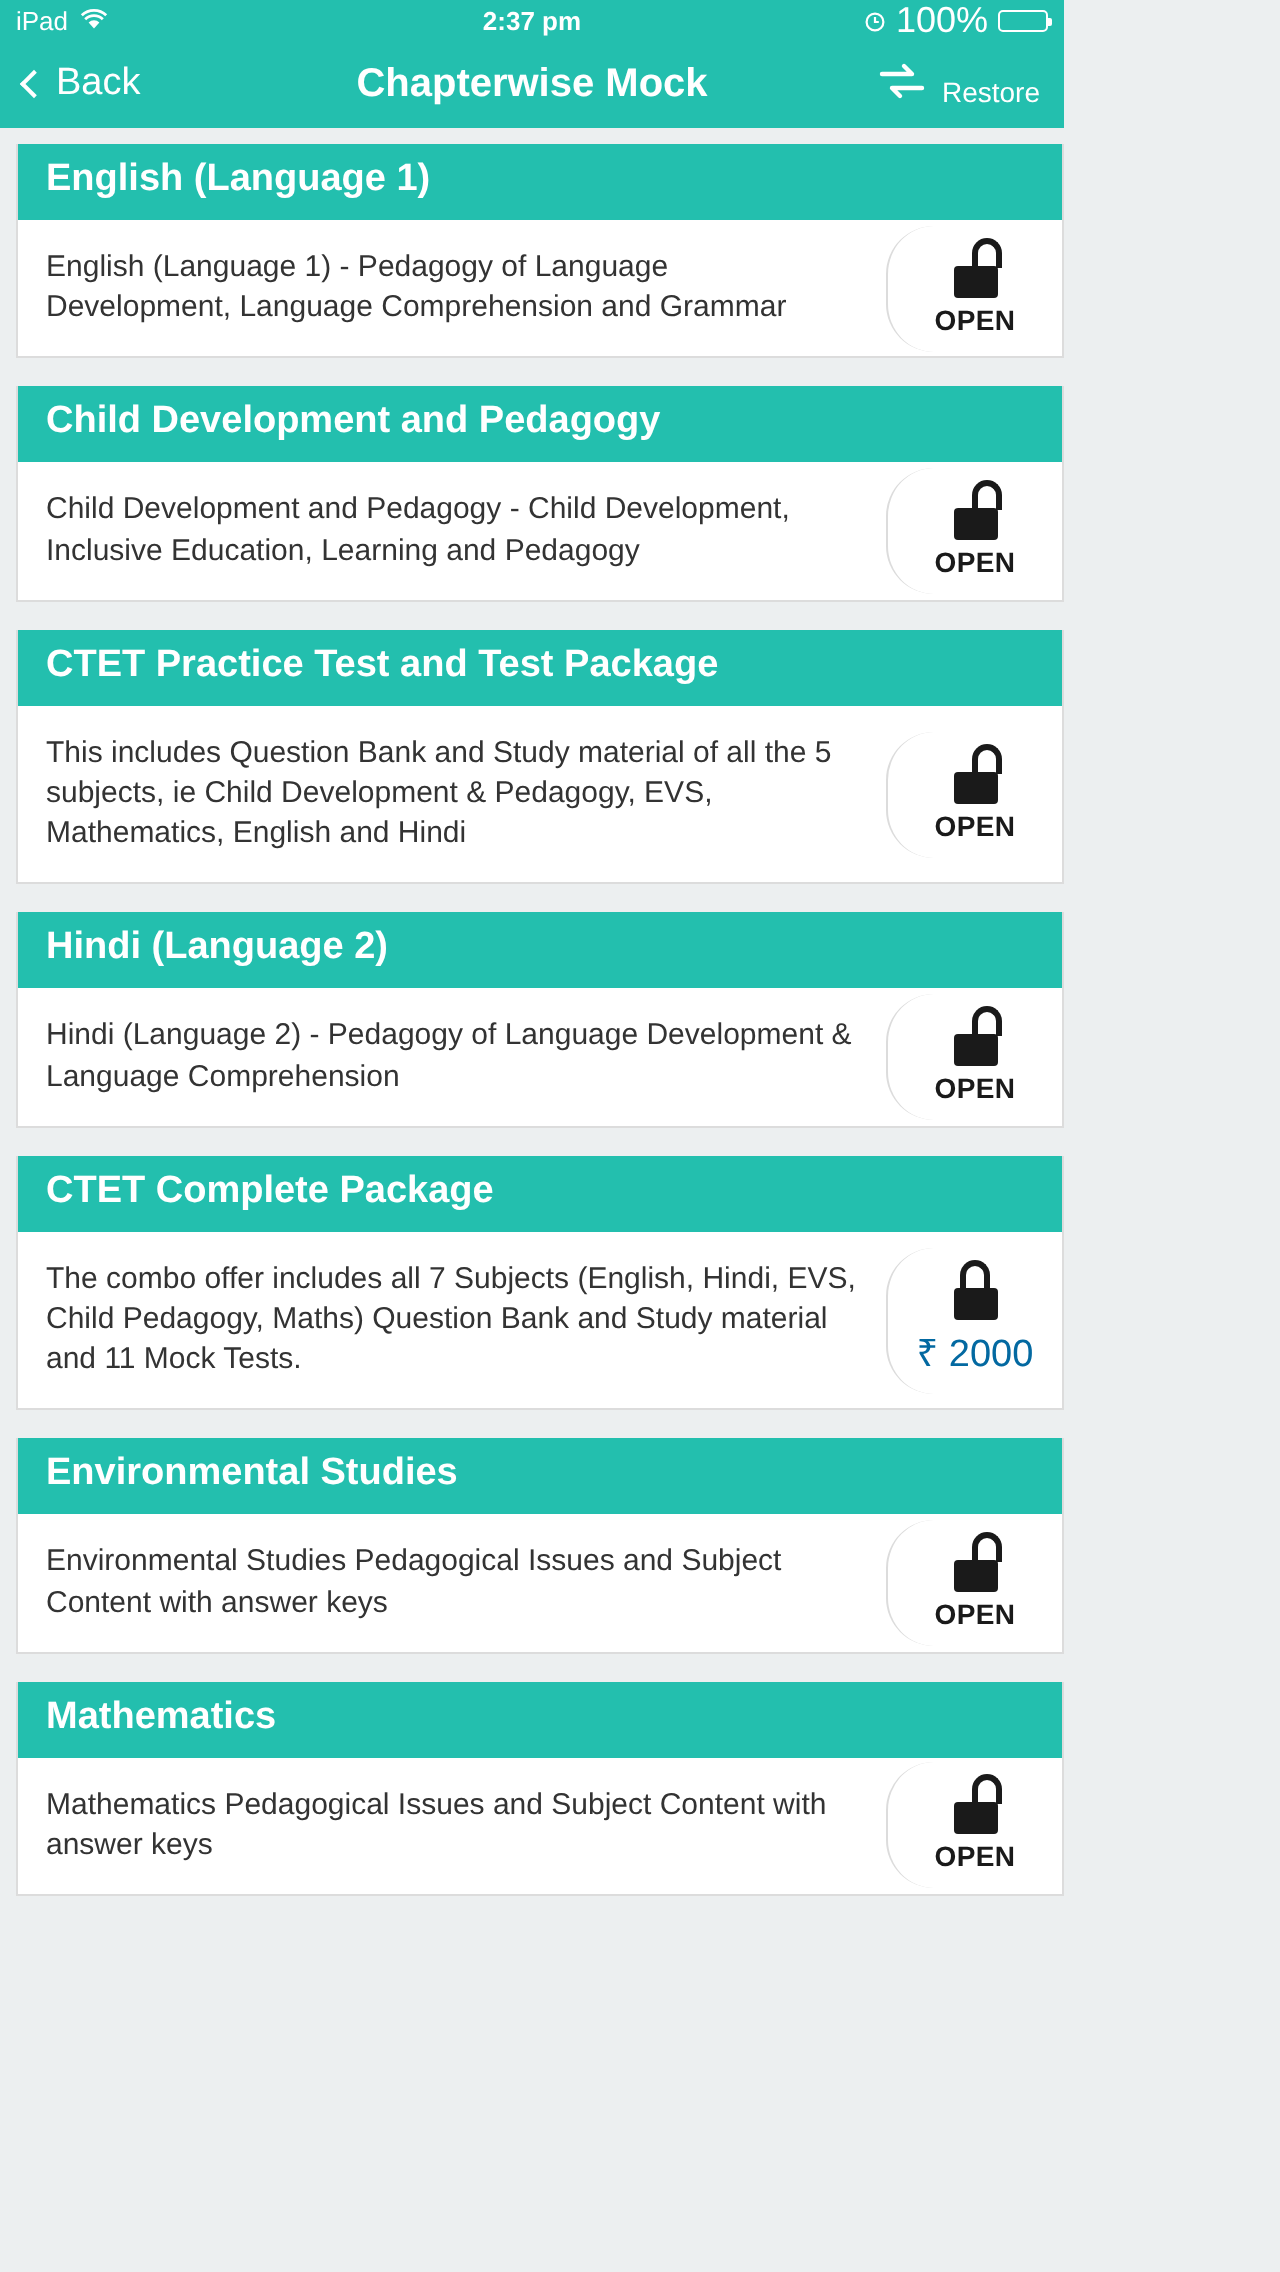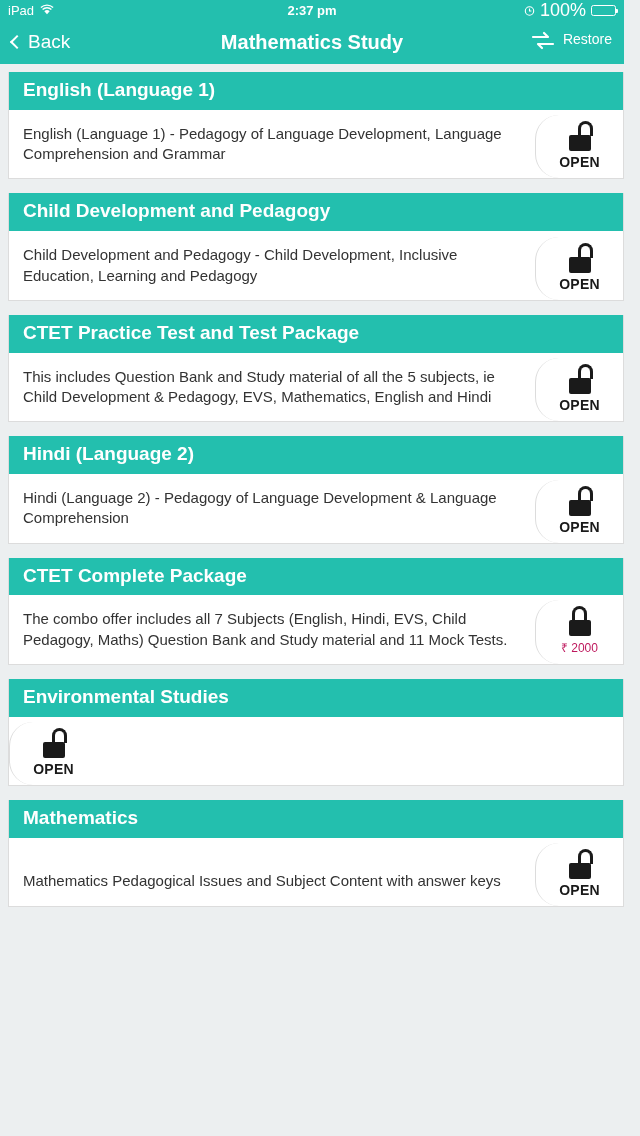--- a/index.html
+++ b/index.html
@@ -4,21 +4,21 @@
 <style>
   * { box-sizing: border-box; margin: 0; padding: 0; }
   html, body {
     width: 640px;
     height: 1136px;
     background: #eceff0;
     font-family: "Liberation Sans", sans-serif;
     overflow: hidden;
   }
   .screen {
-    width: 624px;
+    width: 532px;
     height: 1136px;
     position: relative;
     background: #eceff0;
     display: flex;
     flex-direction: column;
   }
 
   
   .statusbar {
     height: 20px;
@@ -100,21 +100,21 @@
   .nav-title {
     position: absolute;
     left: 0; right: 0;
     text-align: center;
     font-size: 20px;
     font-weight: bold;
     pointer-events: none;
   }
   .nav-right {
     display: flex;
-    align-items: flex-start;
+    align-items: flex-end;
     gap: 7px;
     font-size: 14px;
     z-index: 2;
   }
 
   
   .list {
     padding: 8px 0 0 8px;
     overflow: hidden;
   }
@@ -127,21 +127,21 @@
   .card-header {
     background: #23bfae;
     color: #ffffff;
     font-size: 19px;
     font-weight: bold;
     padding: 8px 14px 9px 14px;
     line-height: 1.1;
   }
   .card-body {
     display: flex;
-    align-items: flex-end;
+    align-items: center;
     min-height: 68px;
   }
   .card-desc {
     flex: 1 1 auto;
     padding: 14px 14px 14px 14px;
     font-size: 15px;
     color: #333333;
     line-height: 1.35;
     display: flex;
     align-items: center;
@@ -157,22 +157,22 @@
     padding: 6px 4px 8px 4px;
     border-radius: 24px;
   }
   .action-label {
     font-size: 14px;
     font-weight: bold;
     color: #1a1a1a;
     letter-spacing: 0.2px;
   }
   .action-price {
-    font-size: 12px;
-    color: #be185d;
+    font-size: 19px;
+    color: #0369a1;
   }
   .lock {
     width: 24px;
     height: 30px;
     position: relative;
     margin-bottom: 1px;
   }
   .lock-body {
     position: absolute;
     bottom: 0; left: 1px;
@@ -220,21 +220,21 @@
         <span class="battery-fill" style="width:100%"></span>
       </span>
     </div>
   </div>
 
   <div class="navbar">
     <div class="nav-back">
       <span class="chev"></span>
       <span>Back</span>
     </div>
-    <div class="nav-title">Mathematics Study</div>
+    <div class="nav-title">Chapterwise Mock</div>
     <div class="nav-right">
       <span>
         <svg width="26" height="20" viewBox="0 0 26 20">
           <path d="M3 6 H18 l-4-4 M23 13 H8 l4 4" stroke="#ffffff" stroke-width="2.2" fill="none" stroke-linecap="round" stroke-linejoin="round"></path>
         </svg>
       </span>
       <span>Restore</span>
     </div>
   </div>
 
@@ -306,20 +306,21 @@
               <span class="lock-body"></span>
           </span>
           <span class="action-price">₹ 2000</span>
         </div>
       </div>
     </div>
 
     <div class="card">
       <div class="card-header">Environmental Studies</div>
       <div class="card-body">
+        <div class="card-desc">Environmental Studies Pedagogical Issues and Subject Content with answer keys</div>
         <div class="card-action">
           <span class="lock open">
             <span class="lock-shackle"></span>
               <span class="lock-body"></span>
           </span>
           <span class="action-label">OPEN</span>
         </div>
       </div>
     </div>
 

